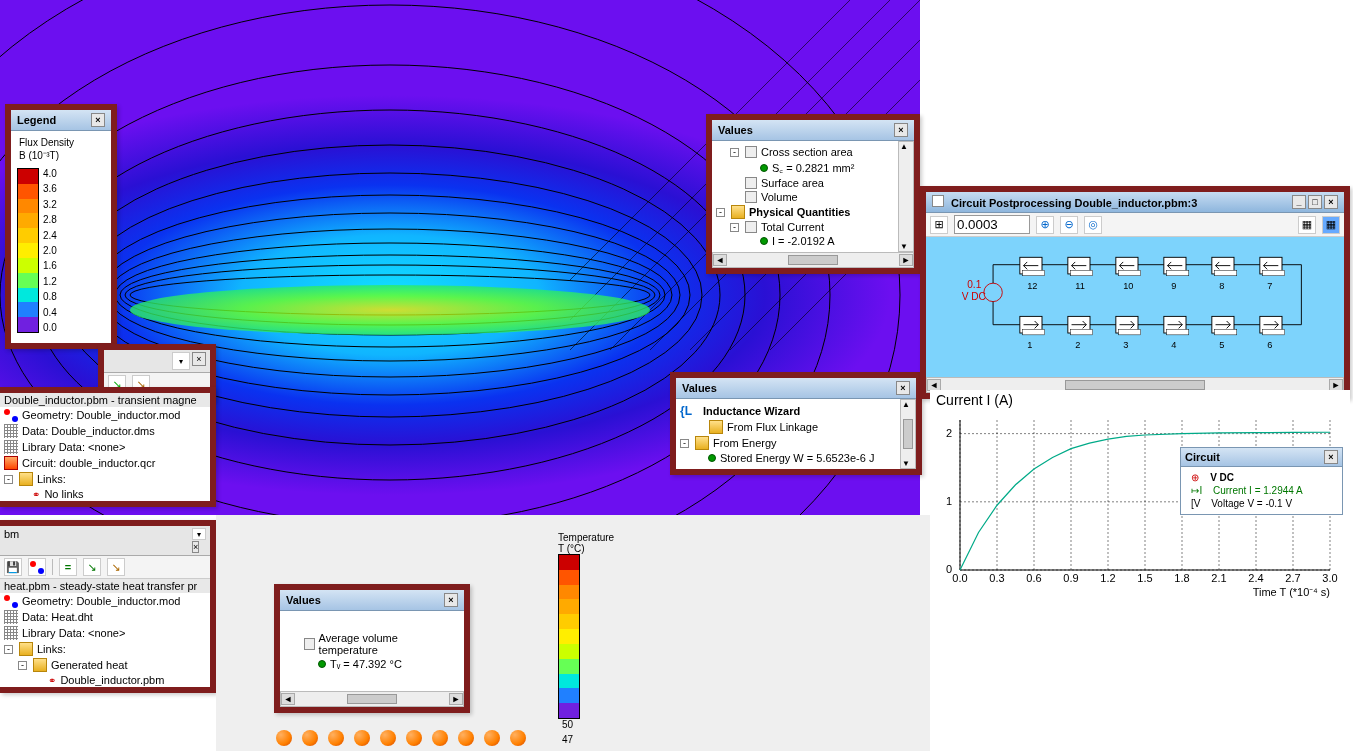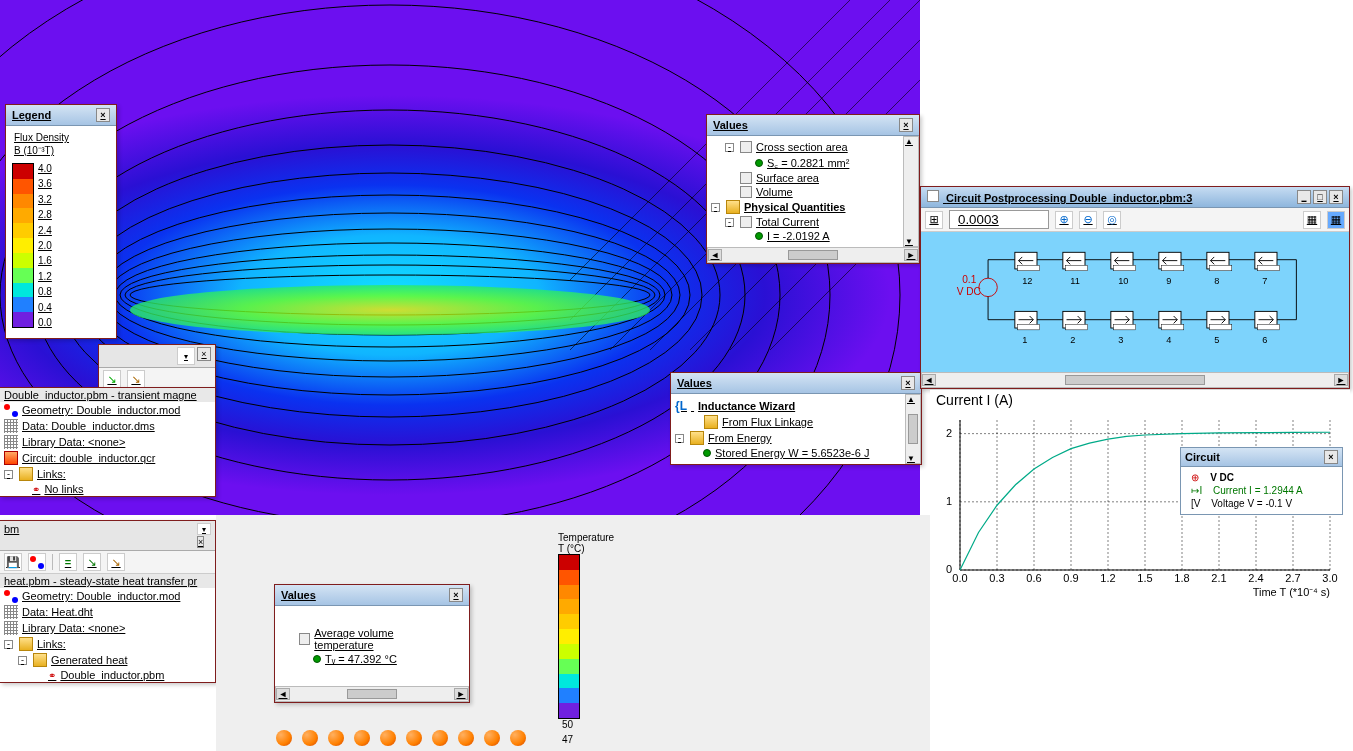--- a/index.html
+++ b/index.html
@@ -2,23 +2,22 @@
 <html><head>
 <meta charset="utf-8">
 <style>
   * { box-sizing: border-box; }
   body {
     margin:0; padding:0; font-family: Tahoma, sans-serif; font-size:11px;
     background:#fff; width:1353px; height:751px; overflow:hidden;
     position:relative;
   }
   .panel-window {
-    position:absolute; background:#fff; border:1px solid #7f1d1d;
+    position:absolute; background:#fff; border:6px solid #7f1d1d;
     box-shadow:2px 2px 4px rgba(0,0,0,0.2);
-    text-decoration:underline;
   }
   .panel-title {
     background:linear-gradient(#d4e4f4,#a6c4e4); color:#000;
     font-weight:bold; padding:3px 6px; display:flex;
     justify-content:space-between; align-items:center;
     border-bottom:1px solid #7a96b2;
   }
   .close-x { width:14px;height:14px;background:#e8e8e8;border:1px solid #888;
     font-size:9px;text-align:center;line-height:12px;cursor:pointer;}
   .field-canvas {
@@ -403,21 +402,21 @@
     <span><span style="display:inline-block;width:12px;height:12px;background:#fff;border:1px solid #888;margin-right:4px;"></span>
     <span>Circuit Postprocessing Double_inductor.pbm:3</span></span>
     <span style="display:flex;gap:2px;">
       <span class="close-x">_</span>
       <span class="close-x">□</span>
       <span class="close-x">×</span>
     </span>
   </div>
   <div class="tb-row">
     <span class="tb-btn">⊞</span>
-    <input style="width: 100px; border: 1px solid rgb(153, 153, 153); padding: 1px 8px;" value="0.0003">
+    <input style="width: 76px; border: 1px solid rgb(153, 153, 153); padding: 1px 2px;" value="0.0003">
     <span class="tb-btn" style="color:#06c;">⊕</span>
     <span class="tb-btn" style="color:#06c;">⊖</span>
     <span class="tb-btn" style="color:#06c;">◎</span>
     <span style="flex:1;"></span>
     <span class="tb-btn">▦</span>
     <span class="tb-btn" style="background:#6af;">▦</span>
   </div>
   <div style="height:140px;position:relative;background:#7dd3fc;">
     <svg class="svg-circuit" viewBox="0 0 400 130" style="margin-left:10px;">
       <g>

